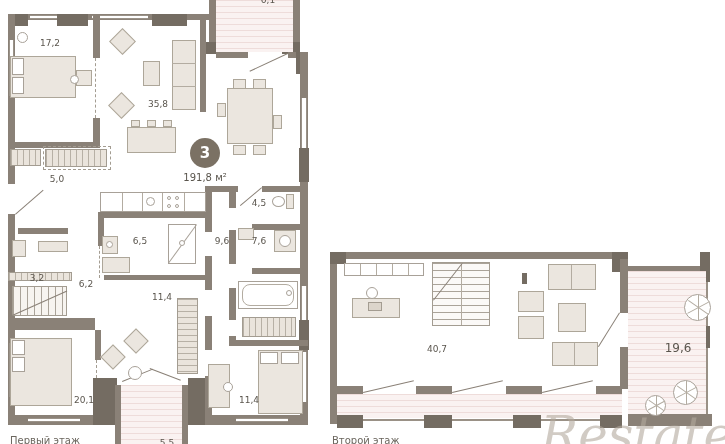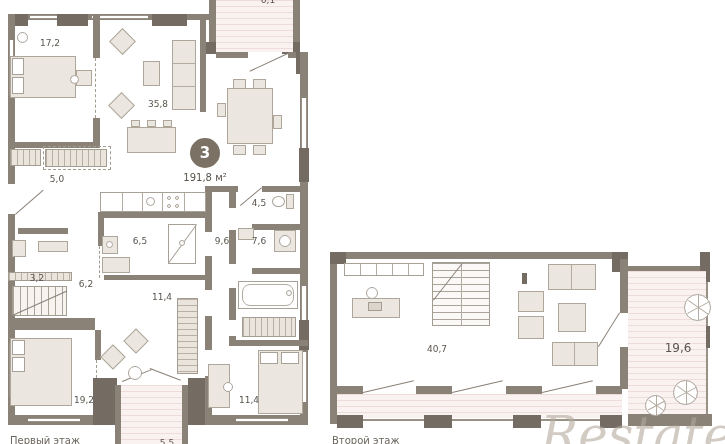--- a/index.html
+++ b/index.html
@@ -198,21 +198,21 @@
     <span class="a lbl" style="left:50px;top:43px">17,2</span>
     <span class="a lbl" style="left:158px;top:104px">35,8</span>
     <span class="a lbl" style="left:57px;top:179px">5,0</span>
     <span class="a lbl" style="left:259px;top:203px">4,5</span>
     <span class="a lbl" style="left:140px;top:241px">6,5</span>
     <span class="a lbl" style="left:222px;top:241px">9,6</span>
     <span class="a lbl" style="left:259px;top:241px">7,6</span>
     <span class="a lbl" style="left:37px;top:278px">3,2</span>
     <span class="a lbl" style="left:86px;top:284px">6,2</span>
     <span class="a lbl" style="left:162px;top:297px">11,4</span>
-    <span class="a lbl" style="left:84px;top:400px">19,2</span>
+    <span class="a lbl" style="left:84px;top:400px">20,1</span>
     <span class="a lbl" style="left:249px;top:400px">11,4</span>
     <span class="a lbl" style="left:167px;top:443px">5,5</span>
     <span class="a lbl" style="left:268px;top:0px">6,1</span>
     <span class="a caption" style="left:10px;top:435px">Первый этаж</span>
   </div>
 
   <div>
     <i class="a w" style="left:330px;top:252px;width:7px;height:172px"></i>
     <i class="a w" style="left:330px;top:252px;width:298px;height:7px"></i>
     <i class="a p" style="left:330px;top:252px;width:16px;height:12px"></i>

